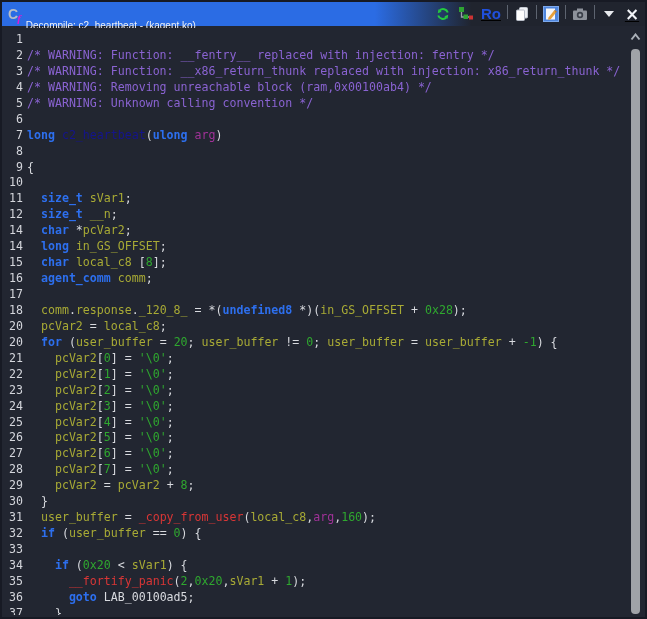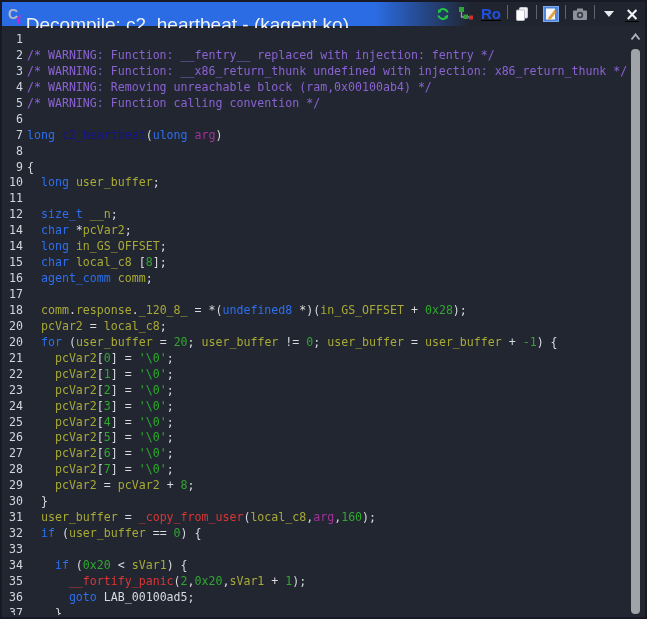--- a/index.html
+++ b/index.html
@@ -5,36 +5,36 @@
   html,body{margin:0;padding:0;background:#0d0f16;}
   body{width:647px;height:619px;overflow:hidden;font-family:"Liberation Sans",sans-serif;}
   .window{position:absolute;inset:0;background:#222631;border:2px solid #171a24;box-sizing:border-box;}
   
   .titlebar{position:absolute;top:0;left:0;right:0;height:24px;display:flex;align-items:center;
     padding:0 4px;box-sizing:border-box;
     background:linear-gradient(90deg,#2b6ce4 0%,#2b6ce4 58%,#20242e 73%,#20242e 100%);}
   .app-icon{display:inline-flex;align-items:baseline;margin:0 5px 0 2px;flex:none;}
   .app-icon .c{color:#b6bcc6;font:bold 14px "Liberation Sans",sans-serif;}
   .app-icon .f{color:#e318d0;font:bold italic 11px "Liberation Serif",serif;margin-left:-1px;position:relative;top:3px;}
-  .title{color:#eef2f8;font-size:19px;white-space:nowrap;margin-top:22px;}
+  .title{color:#eef2f8;font-size:10px;white-space:nowrap;margin-top:22px;}
   .tb-actions{margin-left:auto;display:flex;align-items:flex-start;gap:5px;flex:none;text-decoration:underline;}
   .tb-btn{display:inline-flex;align-items:center;justify-content:center;width:18px;height:18px;flex:none;}
   .ro{color:#2050dd;font:bold 15px "Liberation Sans",sans-serif;padding:0 1px;}
   .sep{width:1px;height:14px;background:#5d6470;flex:none;}
   .tri-down{width:0;height:0;border-left:5px solid transparent;border-right:5px solid transparent;border-top:6px solid #e8eaee;}
   .close-x{color:#f2f4f8;font:bold 17px/1 "DejaVu Sans",sans-serif;}
   
   .code-area{position:absolute;top:26px;left:2px;right:2px;bottom:2px;overflow:hidden;
     padding:4px 20px 0 2px;box-sizing:border-box;background:#222631;
     font-family:"DejaVu Sans Mono",monospace;font-size:11.6px;line-height:15.95px;}
   .row{display:flex;white-space:pre;height:15.95px;}
   .ln{width:17px;text-align:right;flex:none;color:#d4d6dc;}
   .codeline{margin-left:4px;text-align:right;}
   .tk-c{color:#8a63d2;}   
-  .tk-k{color:#2d6fee;}   
+  .tk-k{color:#2d6fee;font-weight:bold;}   
   .tk-v{color:#a8aa35;}   
   .tk-n{color:#2fa82f;}   
   .tk-s{color:#2fa82f;}   
   .tk-f{color:#d93636;}   
   .tk-F{color:#14148c;}   
   .tk-a{color:#a03298;}   
   .tk-p{color:#d8dadf;}   
   .tk-l{color:#d8dadf;}   
   
   .scrollbar{position:absolute;top:28px;right:3px;bottom:2px;width:13px;}
@@ -102,29 +102,29 @@
         </span>
       <span class="tb-btn">
           <span class="close-x">×</span>
         </span>
     </div>
   </div>
 
   <div class="code-area">
       <div class="row"><span class="ln">1</span><span class="codeline"></span></div>
       <div class="row"><span class="ln">2</span><span class="codeline"><span class="tk-c">/* WARNING: Function: __fentry__ replaced with injection: fentry */</span></span></div>
-      <div class="row"><span class="ln">3</span><span class="codeline"><span class="tk-c">/* WARNING: Function: __x86_return_thunk undefined with injection: x86_return_thunk */</span></span></div>
+      <div class="row"><span class="ln">3</span><span class="codeline"><span class="tk-c">/* WARNING: Function: __x86_return_thunk replaced with injection: x86_return_thunk */</span></span></div>
       <div class="row"><span class="ln">4</span><span class="codeline"><span class="tk-c">/* WARNING: Removing unreachable block (ram,0x00100ab4) */</span></span></div>
-      <div class="row"><span class="ln">5</span><span class="codeline"><span class="tk-c">/* WARNING: Function calling convention */</span></span></div>
+      <div class="row"><span class="ln">5</span><span class="codeline"><span class="tk-c">/* WARNING: Unknown calling convention */</span></span></div>
       <div class="row"><span class="ln">6</span><span class="codeline"></span></div>
       <div class="row"><span class="ln">7</span><span class="codeline"><span class="tk-k">long</span><span class="tk-p"> </span><span class="tk-F">c2_heartbeat</span><span class="tk-p">(</span><span class="tk-k">ulong</span><span class="tk-p"> </span><span class="tk-a">arg</span><span class="tk-p">)</span></span></div>
       <div class="row"><span class="ln">8</span><span class="codeline"></span></div>
       <div class="row"><span class="ln">9</span><span class="codeline"><span class="tk-p">{</span></span></div>
-      <div class="row"><span class="ln">10</span><span class="codeline"><span class="tk-p">  </span><span class="tk-k">long</span><span class="tk-p"> </span><span class="tk-v">user_buffer</span><span class="tk-p">;</span></span></div>
-      <div class="row"><span class="ln">11</span></div>
+      <div class="row"><span class="ln">10</span></div>
+      <div class="row"><span class="ln">11</span><span class="codeline"><span class="tk-p">  </span><span class="tk-k">size_t</span><span class="tk-p"> </span><span class="tk-v">sVar1</span><span class="tk-p">;</span></span></div>
       <div class="row"><span class="ln">12</span><span class="codeline"><span class="tk-p">  </span><span class="tk-k">size_t</span><span class="tk-p"> </span><span class="tk-v">__n</span><span class="tk-p">;</span></span></div>
       <div class="row"><span class="ln">14</span><span class="codeline"><span class="tk-p">  </span><span class="tk-k">char</span><span class="tk-p"> *</span><span class="tk-v">pcVar2</span><span class="tk-p">;</span></span></div>
       <div class="row"><span class="ln">14</span><span class="codeline"><span class="tk-p">  </span><span class="tk-k">long</span><span class="tk-p"> </span><span class="tk-v">in_GS_OFFSET</span><span class="tk-p">;</span></span></div>
       <div class="row"><span class="ln">15</span><span class="codeline"><span class="tk-p">  </span><span class="tk-k">char</span><span class="tk-p"> </span><span class="tk-v">local_c8</span><span class="tk-p"> [</span><span class="tk-n">8</span><span class="tk-p">];</span></span></div>
       <div class="row"><span class="ln">16</span><span class="codeline"><span class="tk-p">  </span><span class="tk-k">agent_comm</span><span class="tk-p"> </span><span class="tk-v">comm</span><span class="tk-p">;</span></span></div>
       <div class="row"><span class="ln">17</span><span class="codeline"></span></div>
       <div class="row"><span class="ln">18</span><span class="codeline"><span class="tk-p">  </span><span class="tk-v">comm</span><span class="tk-p">.</span><span class="tk-v">response</span><span class="tk-p">.</span><span class="tk-v">_120_8_</span><span class="tk-p"> = *(</span><span class="tk-k">undefined8</span><span class="tk-p"> *)(</span><span class="tk-v">in_GS_OFFSET</span><span class="tk-p"> + </span><span class="tk-n">0x28</span><span class="tk-p">);</span></span></div>
       <div class="row"><span class="ln">20</span><span class="codeline"><span class="tk-p">  </span><span class="tk-v">pcVar2</span><span class="tk-p"> = </span><span class="tk-v">local_c8</span><span class="tk-p">;</span></span></div>
       <div class="row"><span class="ln">20</span><span class="codeline"><span class="tk-p">  </span><span class="tk-k">for</span><span class="tk-p"> (</span><span class="tk-v">user_buffer</span><span class="tk-p"> = </span><span class="tk-n">20</span><span class="tk-p">; </span><span class="tk-v">user_buffer</span><span class="tk-p"> != </span><span class="tk-n">0</span><span class="tk-p">; </span><span class="tk-v">user_buffer</span><span class="tk-p"> = </span><span class="tk-v">user_buffer</span><span class="tk-p"> + </span><span class="tk-n">-1</span><span class="tk-p">) {</span></span></div>
       <div class="row"><span class="ln">21</span><span class="codeline"><span class="tk-p">    </span><span class="tk-v">pcVar2</span><span class="tk-p">[</span><span class="tk-n">0</span><span class="tk-p">] = </span><span class="tk-s">'\0'</span><span class="tk-p">;</span></span></div>

